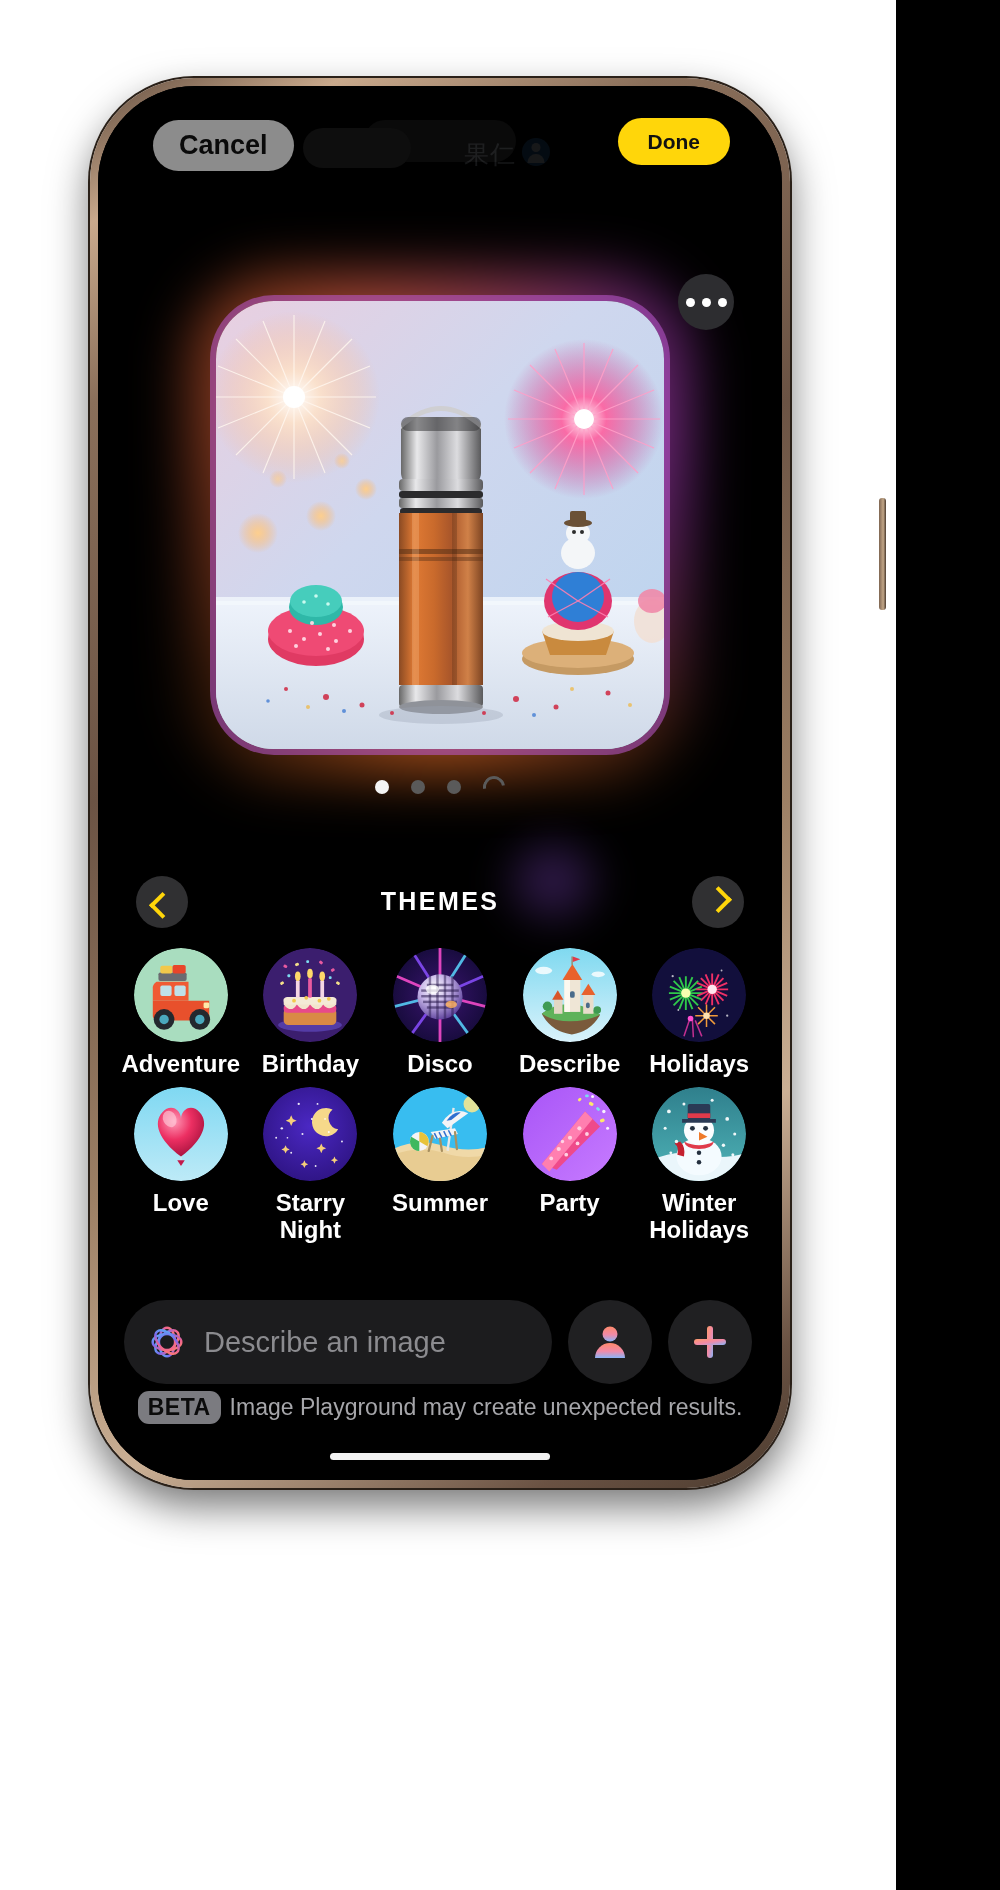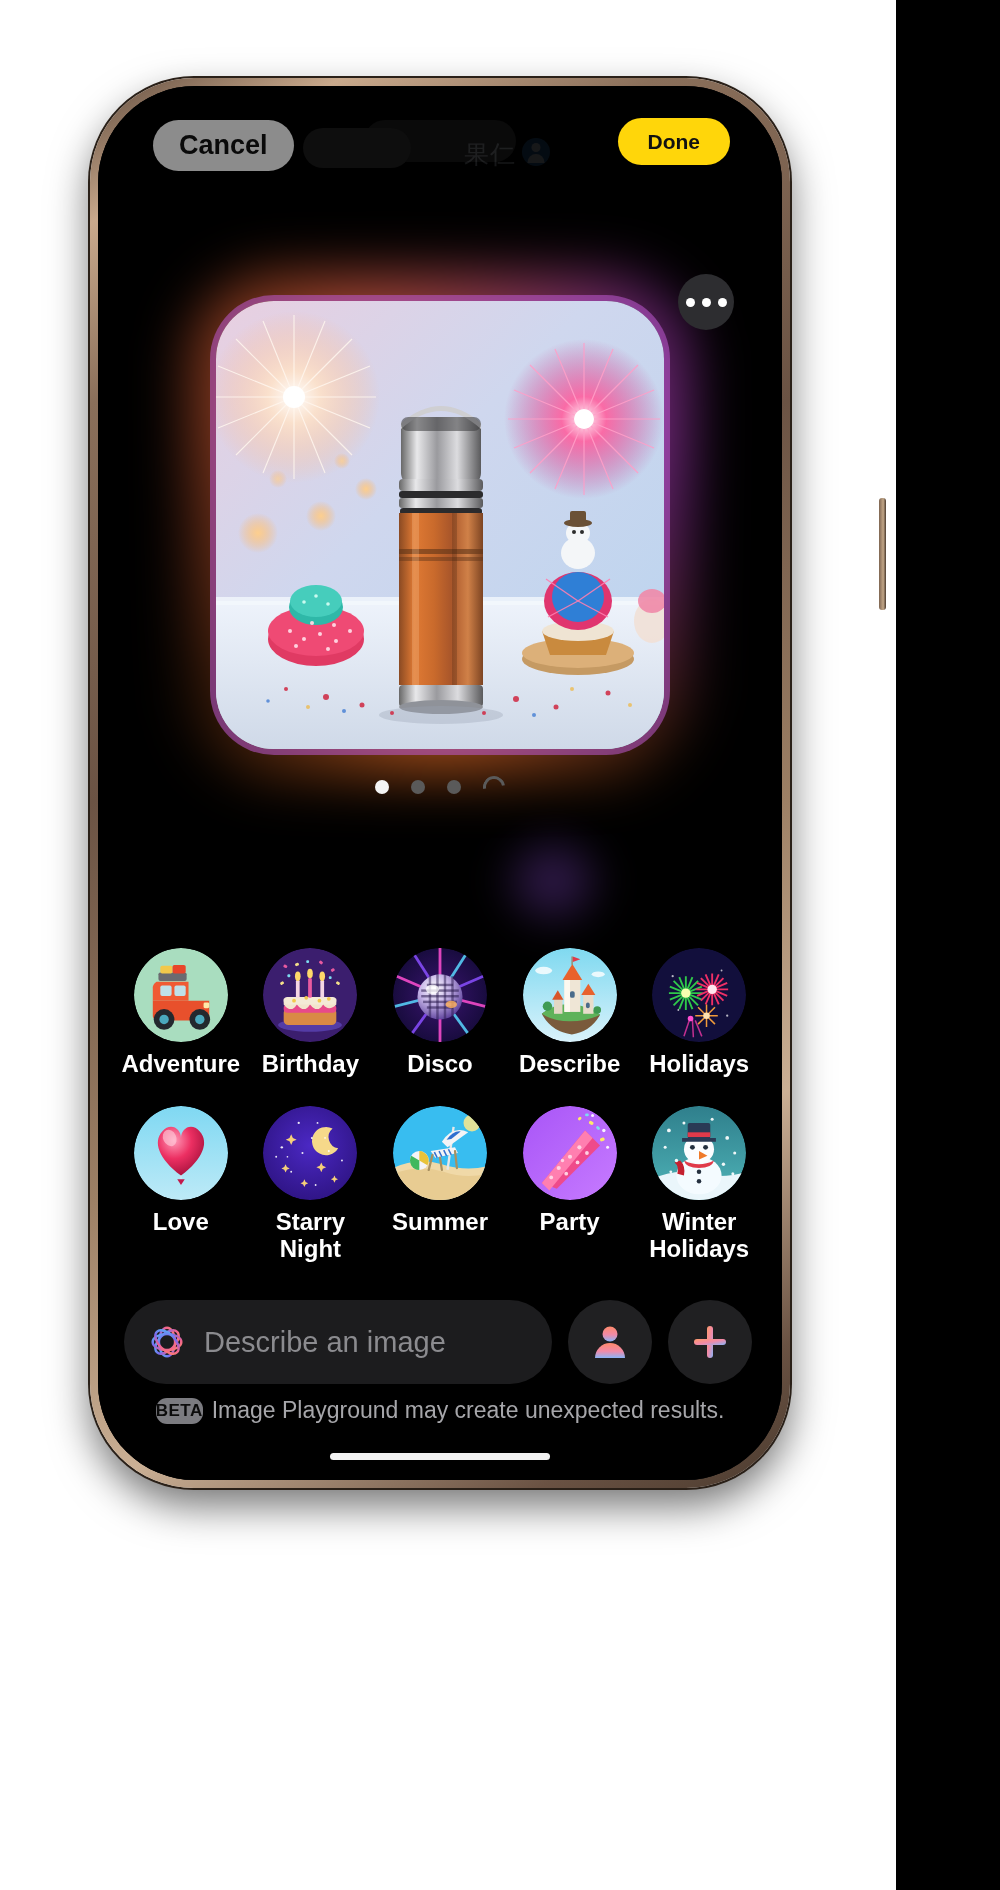--- a/index.html
+++ b/index.html
@@ -96,41 +96,41 @@
     display:flex;align-items:center;justify-content:center;cursor:pointer;}
   .nav-prev{left:38px;}
   .nav-next{right:38px;}
   .chev{width:15px;height:15px;border-top:4px solid #ffd60a;border-right:4px solid #ffd60a;}
   .chev.left{transform:rotate(-135deg) translate(-2px,-2px);}
   .chev.right{transform:rotate(45deg) translate(-2px,-2px);}
   .themes-title{position:absolute;left:0;right:0;top:11px;text-align:center;color:#fff;
     font-size:25px;font-weight:600;letter-spacing:2.4px;}
 
   .themes-grid{position:absolute;left:0;right:0;top:862px;z-index:25;
-    display:grid;grid-template-columns:repeat(5,1fr);row-gap:28px;padding:0 18px;box-sizing:border-box;}
+    display:grid;grid-template-columns:repeat(5,1fr);row-gap:9px;padding:0 18px;box-sizing:border-box;}
   .theme{display:flex;flex-direction:column;align-items:center;cursor:pointer;}
   .theme-ic{width:94px;height:94px;border-radius:50%;overflow:hidden;display:block;}
   .theme-ic svg{display:block;width:100%;height:100%;}
   .theme-label{margin-top:9px;color:#fff;font-size:24px;font-weight:600;text-align:center;line-height:1.12;max-width:120px;}
 
   
   .bottombar{position:absolute;left:0;right:4px;bottom:96px;z-index:25;padding:0 26px;box-sizing:border-box;
     display:flex;align-items:center;gap:16px;}
   .prompt-field{flex:1;height:84px;border-radius:42px;background:#1c1c1e;display:flex;align-items:center;
     padding:0 22px;gap:16px;cursor:text;}
   .ai-ring{width:42px;height:42px;flex:none;}
   .prompt-text{color:#8b8b8f;font-size:29px;}
   .round-btn{width:84px;height:84px;border-radius:50%;background:#202022;flex:none;
     display:flex;align-items:center;justify-content:center;cursor:pointer;}
   .round-btn svg{display:block;}
 
   .beta-row{position:absolute;left:0;right:0;bottom:56px;z-index:25;
     display:flex;align-items:center;justify-content:center;gap:9px;}
-  .beta-chip{background:#7b7b80;color:#0b0b0b;font-size:17px;font-weight:700;
-    border-radius:11px;padding:3px 0;letter-spacing:.5px;}
+  .beta-chip{background:#7b7b80;color:#0b0b0b;font-size:23px;font-weight:700;
+    border-radius:11px;padding:3px 10px;letter-spacing:.5px;}
   .beta-text{color:#a6a6aa;font-size:23px;}
 
   .home-ind{position:absolute;left:50%;bottom:20px;transform:translateX(-50%);
     width:220px;height:7px;border-radius:4px;background:#f2f2f2;z-index:25;}
 </style>
 </head>
 <body>
 
 <div class="stage">
 
@@ -351,20 +351,29 @@
 
         <div class="dots">
           <span class="dot active"></span>
           <span class="dot"></span>
           <span class="dot"></span>
           <span class="spinner"></span>
         </div>
 
         <div class="purple-haze"></div>
 
+        <div class="themes-header">
+          <div class="nav-circle nav-prev">
+            <span class="chev left"></span>
+          </div>
+          <div class="themes-title">THEMES</div>
+          <div class="nav-circle nav-next">
+            <span class="chev right"></span>
+          </div>
+        </div>
 
         <div class="themes-grid">
 
           <div class="theme">
             <span class="theme-ic">
               <svg viewBox="0 0 100 100">
                 <circle cx="50" cy="50" r="50" fill="#a9ddbf"></circle>
                 <rect x="26" y="26" width="30" height="9" rx="2" fill="#6b6b70"></rect>
                 <rect x="28" y="19" width="13" height="8" rx="2" fill="#f2c84b"></rect>
                 <rect x="41" y="18" width="14" height="9" rx="2" fill="#e8452a"></rect>

